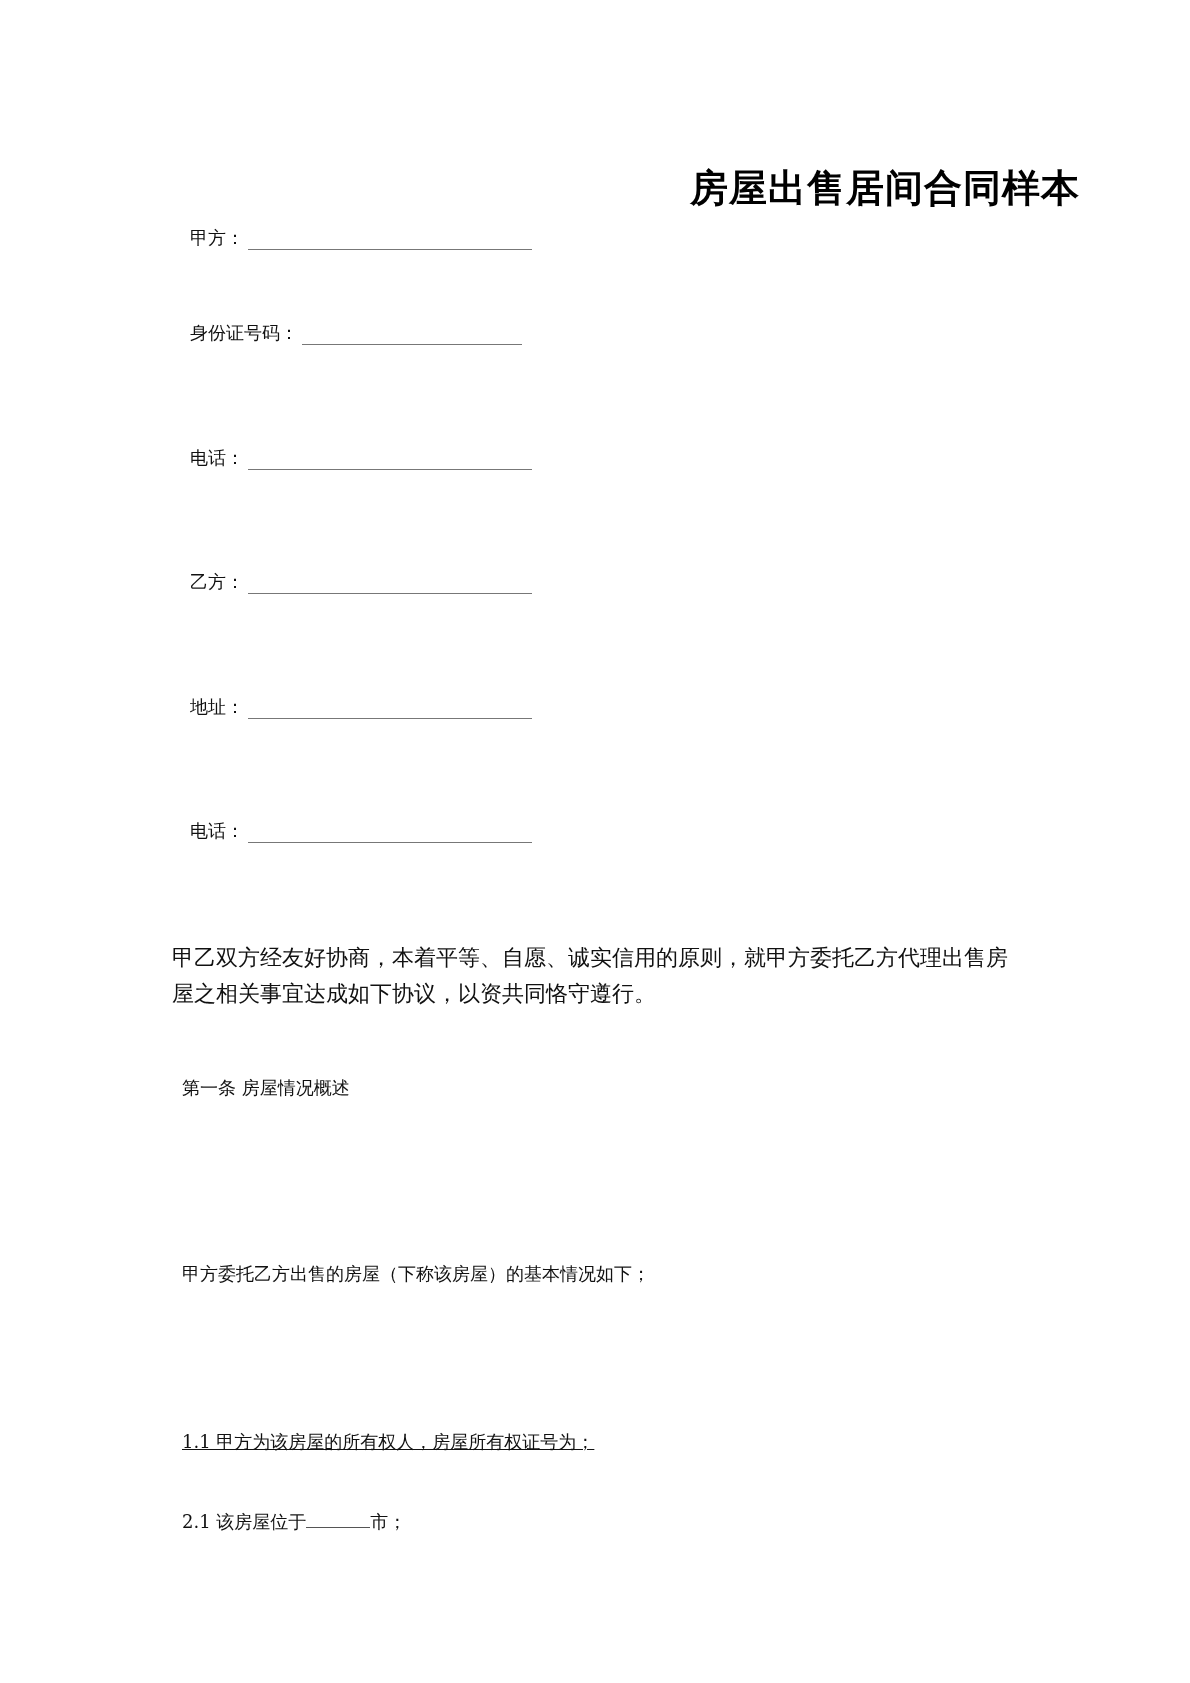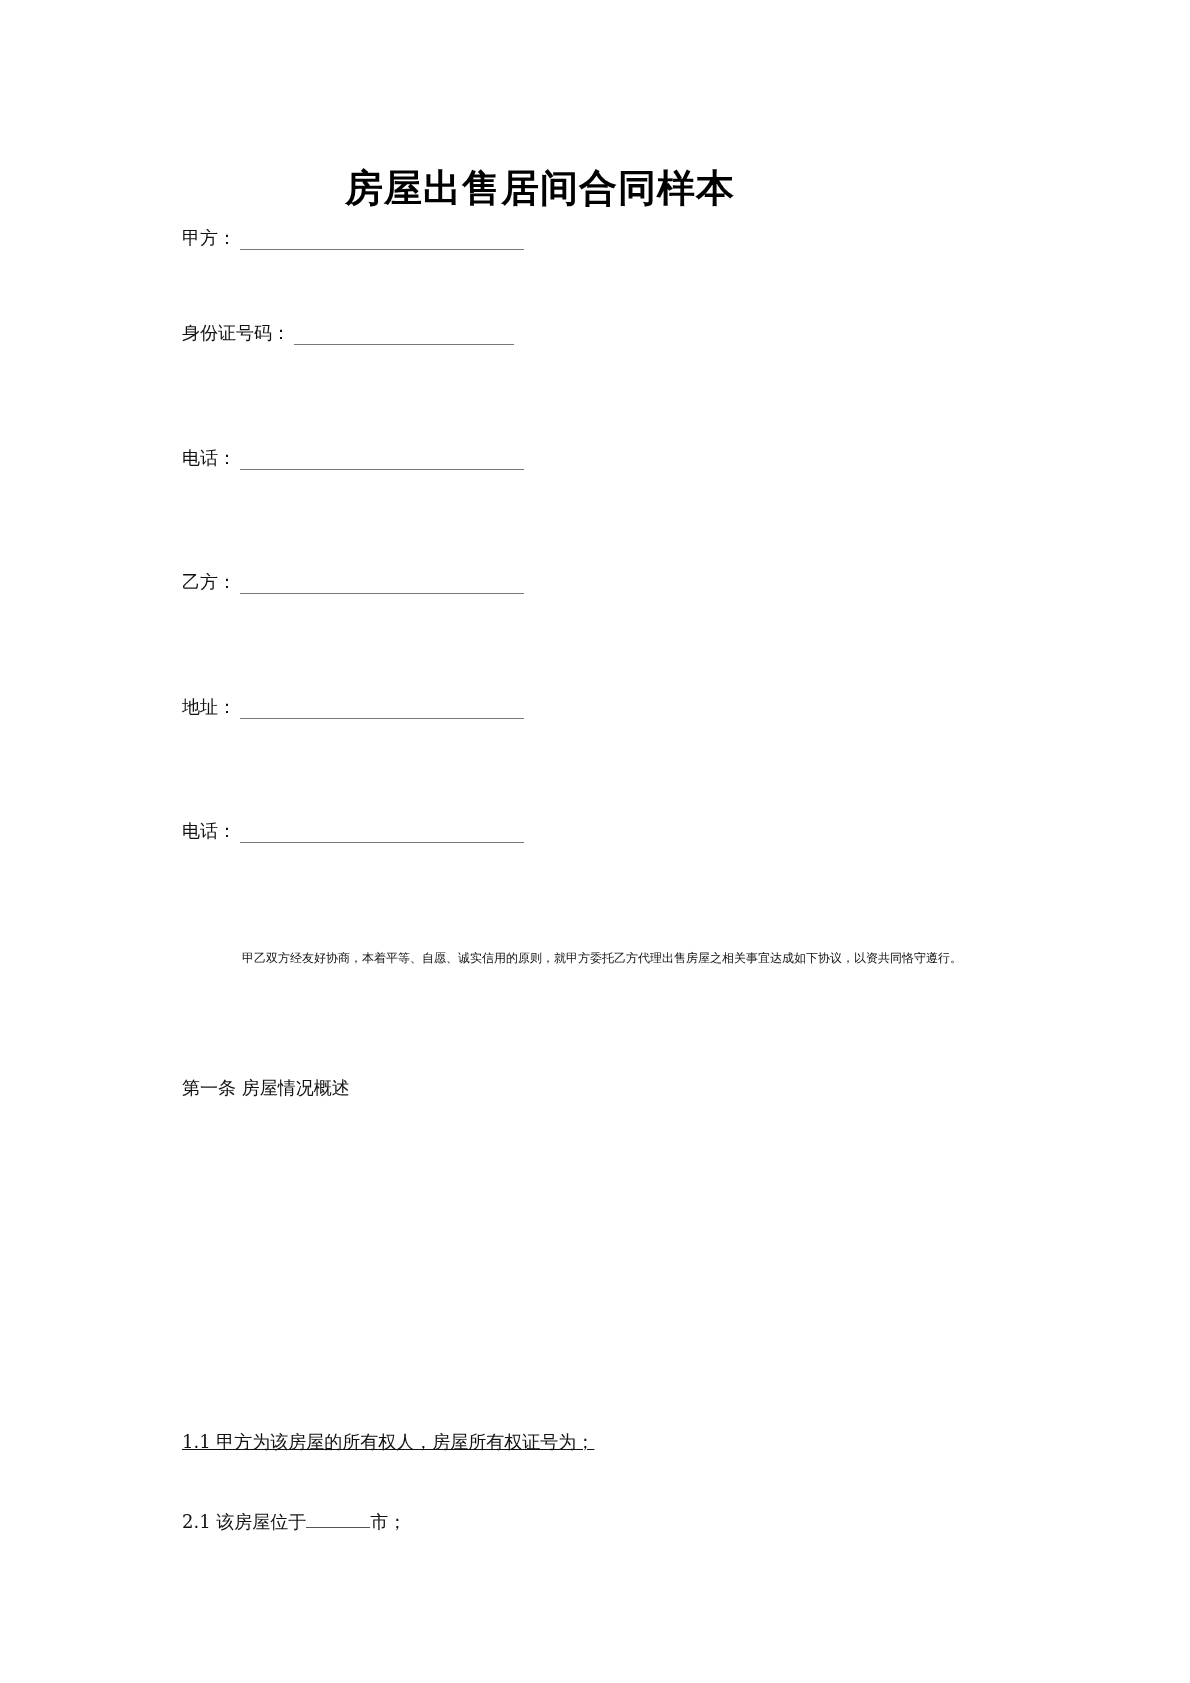--- a/index.html
+++ b/index.html
@@ -1,25 +1,25 @@
 <!DOCTYPE html>
 <html><head>
 <meta charset="utf-8">
 <style>
   html, body { margin: 0; padding: 0; background: #ffffff; }
   body { width: 1190px; height: 1683px; position: relative; overflow: hidden;
          font-family: "DejaVu Serif", "Liberation Serif", serif; color: #111; }
   .page { position: absolute; inset: 0; }
-  .title { position: absolute; top: 163px; left: 0; width: 1080px; text-align: center;
+  .title { position: absolute; top: 163px; left: 0; width: 1080px; text-align: right;
            font-family: "DejaVu Sans", "Liberation Sans", sans-serif; font-weight: bold;
            font-size: 38px; letter-spacing: 1px; color: #000; }
   .field { position: absolute; left: 182px; font-size: 18px; display: flex; align-items: flex-end; }
-  .field .label { white-space: nowrap; }
+  .field .label { white-space: nowrap; margin-left: 8px; }
   .field .blank { display: inline-block; border-bottom: 1px solid #777; height: 18px; margin-left: 4px; }
-  .para { position: absolute; left: 182px; width: 840px; font-size: 12px; line-height: 36px; text-align: center; }
+  .para { position: absolute; left: 172px; width: 840px; font-size: 22px; line-height: 36px; }
   .line { position: absolute; left: 182px; font-size: 18px; white-space: nowrap; }
   .inline-blank { display: inline-block; width: 64px; border-bottom: 1px solid #555; height: 16px; vertical-align: baseline; }
 </style>
 </head>
 <body>
 
 <div class="page">
   <div class="title">房屋出售居间合同样本</div>
 
   <div class="field" style="top:226px;">
@@ -49,19 +49,20 @@
 
   <div class="field" style="top:819px;">
     <span class="label">电话：</span>
     <span class="blank" style="width:284px;"></span>
   </div>
 
   <div class="para" style="top:940px;">甲乙双方经友好协商，本着平等、自愿、诚实信用的原则，就甲方委托乙方代理出售房屋之相关事宜达成如下协议，以资共同恪守遵行。</div>
 
   <div class="line" style="top:1076px;">第一条 房屋情况概述</div>
 
+  <div class="line" style="top:1262px;">甲方委托乙方出售的房屋（下称该房屋）的基本情况如下；</div>
 
   <div class="line" style="top:1430px;text-decoration:underline;">1.1 甲方为该房屋的所有权人，房屋所有权证号为；</div>
 
   <div class="line" style="top:1510px;">
     <span>2.1 该房屋位于</span><span class="inline-blank"></span><span>市；</span>
   </div>
 </div>
 
 </body></html>

